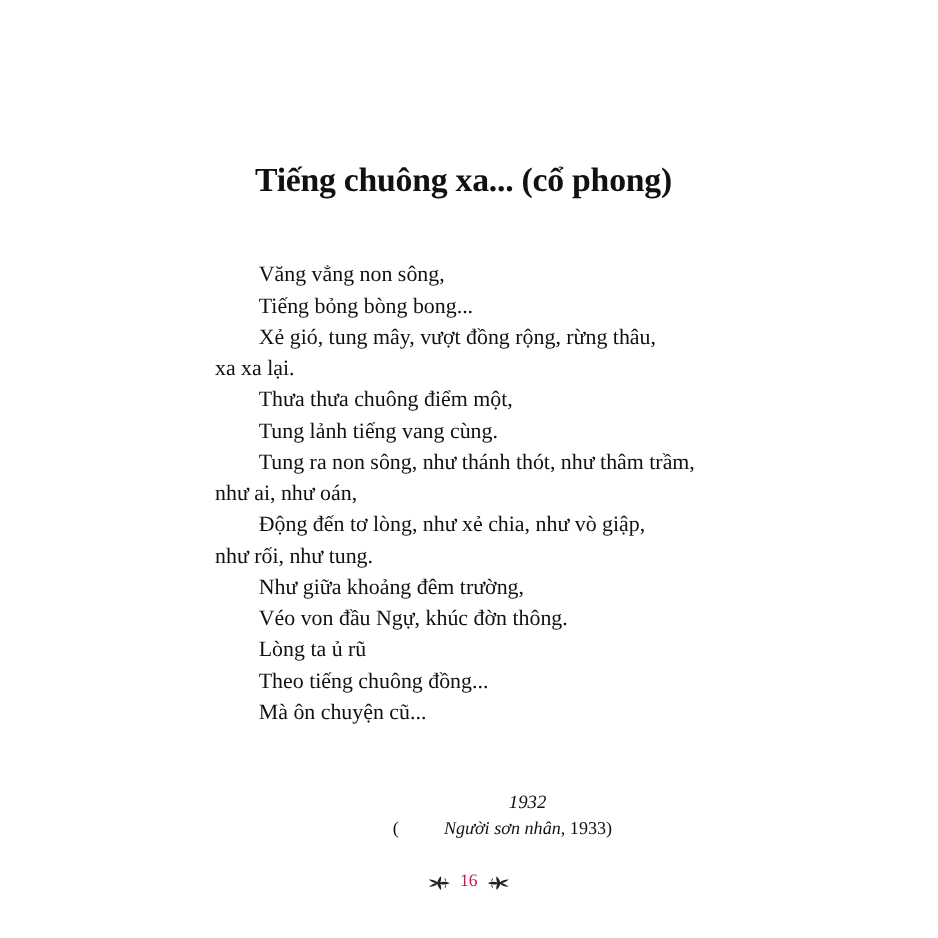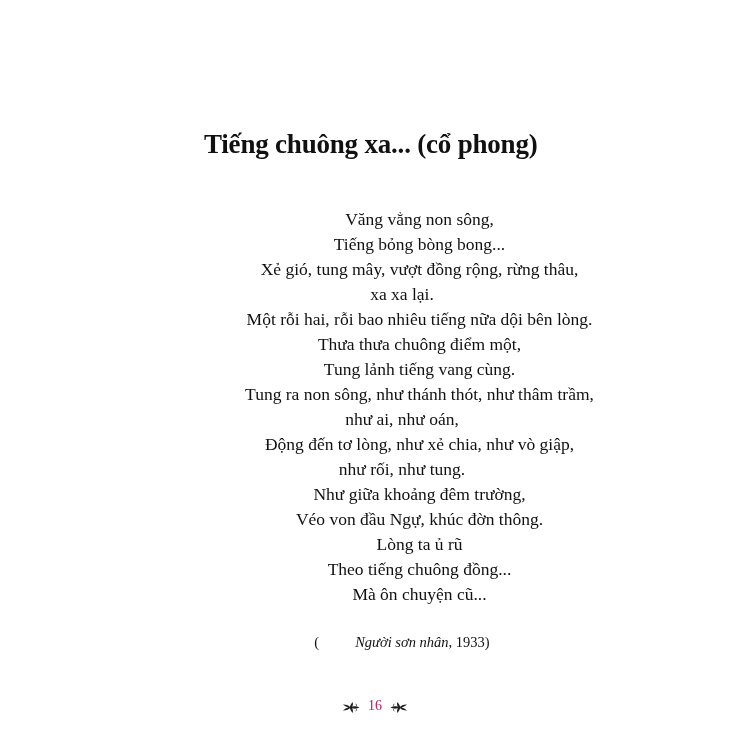--- a/index.html
+++ b/index.html
@@ -36,21 +36,20 @@
   }
 
   
   #poem-body {
     position: absolute;
     left: 172px;
     top: 207px;
     width: 460px;
     font-size: 17.5px;
     line-height: 25px;
-    text-align: center;
   }
   .pline {
     white-space: nowrap;
     height: 25px;
   }
   .pline.indent {
     padding-left: 35px;
   }
   .pline.flush {
     padding-left: 0px;
@@ -107,35 +106,35 @@
 
 <div id="page">
 
   <div id="poem-title">Tiếng chuông xa... (cổ phong)</div>
 
   <div id="poem-body">
       <div class="pline indent">Văng vẳng non sông,</div>
       <div class="pline indent">Tiếng bỏng bòng bong...</div>
       <div class="pline indent">Xẻ gió, tung mây, vượt đồng rộng, rừng thâu,</div>
       <div class="pline flush">xa xa lại.</div>
-      <div class="pline indent">Một rỗi hai, rỗi bao nhiêu tiếng nữa dội bên lòng.</div>
       <div class="pline indent">Thưa thưa chuông điểm một,</div>
       <div class="pline indent">Tung lảnh tiếng vang cùng.</div>
       <div class="pline indent">Tung ra non sông, như thánh thót, như thâm trầm,</div>
       <div class="pline flush">như ai, như oán,</div>
       <div class="pline indent">Động đến tơ lòng, như xẻ chia, như vò giập,</div>
       <div class="pline flush">như rối, như tung.</div>
       <div class="pline indent">Như giữa khoảng đêm trường,</div>
       <div class="pline indent">Véo von đầu Ngự, khúc đờn thông.</div>
       <div class="pline indent">Lòng ta ủ rũ</div>
       <div class="pline indent">Theo tiếng chuông đồng...</div>
       <div class="pline indent">Mà ôn chuyện cũ...</div>
     </div>
 
   <div id="attribution">
+    <div id="attr-year">1932</div>
     <div id="attr-source"><span>(</span><span class="src-title">Người sơn nhân</span><span>, 1933)</span></div>
   </div>
 
   <div id="footer">
     <span class="fleuron left">
       <svg viewBox="0 0 20 13" width="20" height="13" aria-hidden="true">
         <path d="M18.6 6.4 C16.2 5.2 13.6 5.0 11.2 5.8 C12.0 4.2 12.2 2.6 11.6 1.0
                  C10.4 2.4 9.4 4.0 8.8 5.8 C7.0 4.2 4.6 3.4 2.0 3.6
                  C3.6 5.0 5.4 6.0 7.4 6.5 C5.4 7.0 3.6 8.0 2.0 9.4
                  C4.6 9.6 7.0 8.8 8.8 7.2 C9.4 9.0 10.4 10.6 11.6 12.0

